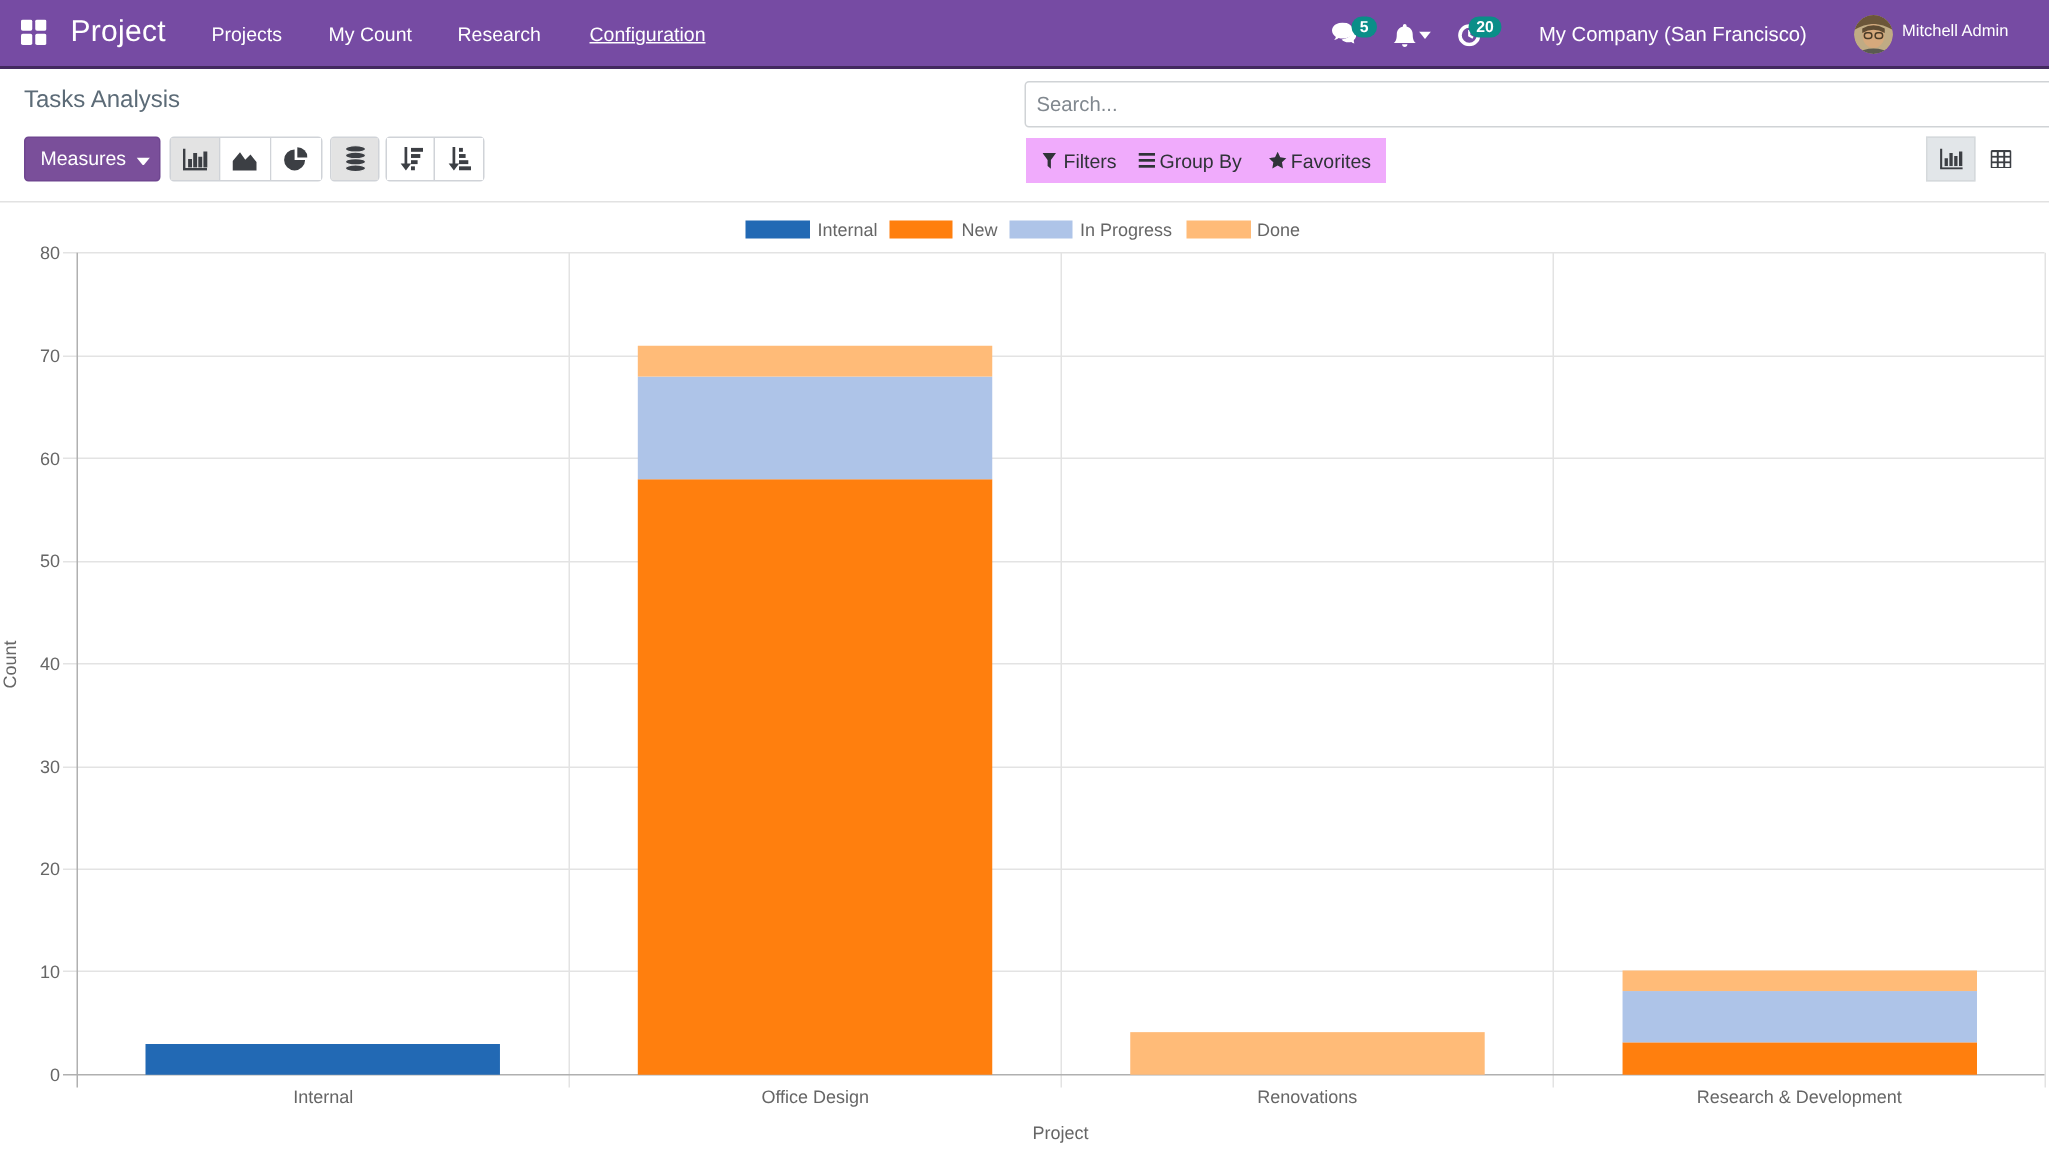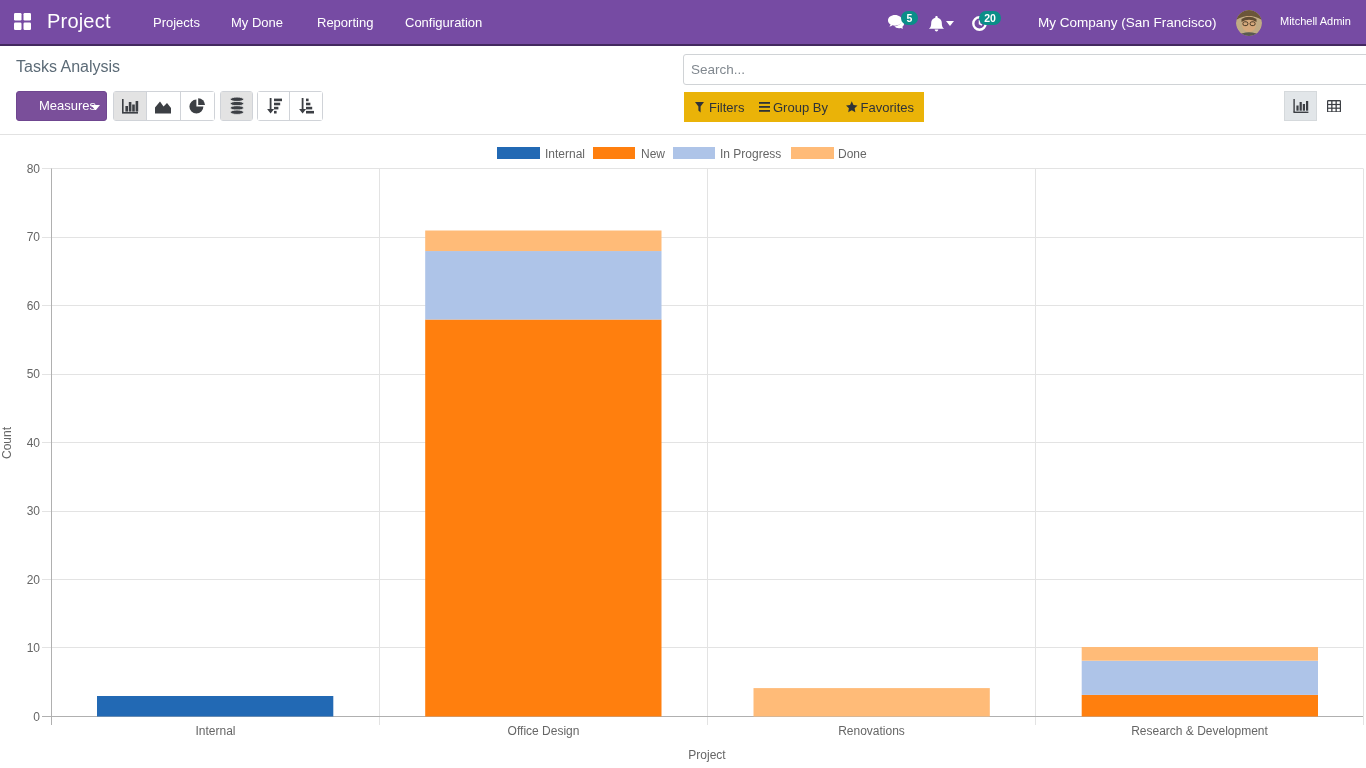--- a/index.html
+++ b/index.html
@@ -5,64 +5,64 @@
 <style>
   * { margin:0; padding:0; box-sizing:border-box; }
   html,body { width:1366px; height:768px; overflow:hidden; background:#fff;
     font-family:"Liberation Sans", sans-serif; }
   
   .navbar { position:absolute; left:0; top:0; width:1366px; height:46px;
     background:#764ba3; border-bottom:2px solid #43295f;
     box-shadow:0 1px 2px rgba(0,0,0,.2); }
   .nav-apps { position:absolute; left:14px; top:13px; width:17px; height:17px; }
   .brand { position:absolute; left:47px; top:10px; color:#fff; font-size:20px; font-weight:400; letter-spacing:0.2px; }
-  .nav-item { position:absolute; top:15px; color:#fff; font-size:13px;margin-left:12px; }
+  .nav-item { position:absolute; top:15px; color:#fff; font-size:13px; }
   .nav-right { color:#fff;text-align:right; }
   .badge { position:absolute; background:#0a8e88; color:#fff; border-radius:9px;
     font-size:10.5px; font-weight:bold; text-align:center; line-height:14px; height:14px; }
   
   .cp { position:absolute; left:0; top:46px; width:1366px; height:89px; background:#fff;
     border-bottom:1px solid #e2e2e2; }
   .title { position:absolute; left:16px; top:12px; font-size:16px; color:#5c6b77; }
   .btn-measures { position:absolute; left:16px; top:91px; width:91px; height:30px;
     background:#7a4f9a; color:#fff; font-size:13px; border:1px solid #6f4690; border-radius:3px;
-    text-align:left; padding-left:22px; line-height:28px; }
+    text-align:left; padding-left:10px; line-height:28px; }
   .btn-group { position:absolute; top:91px; height:30px; border:1px solid #d0d3d8;
     border-radius:3px; background:#fff; display:flex; }
   .bgbtn { width:33.5px; height:28px; display:flex; align-items:center; justify-content:center;
     border-right:1px solid #d0d3d8; background:#fff; }
   .bgbtn:last-child { border-right:none; }
   .bgbtn.active { background:#e3e3e3; }
   .searchbox { position:absolute; left:683px; top:54px; width:732px; height:31px;
     border:1px solid #d0d3d6; border-radius:3px; background:#fff; }
   .searchbox .ph { position:absolute; left:7px; top:6.5px; font-size:13.5px; color:#81888f; }
-  .facetrow { position:absolute; left:684px; top:92px; height:30px; background:#eab308;
+  .facetrow { position:absolute; left:684px; top:92px; height:30px; background:#f0abfc;
     display:flex; align-items:center; font-size:13px; color:#2f3338; padding:0 10px 0 11px; }
   .facetrow .it { margin-right:0; display:flex; align-items:center; }
   .switcher { position:absolute; top:91px; left:1284px; height:30px; display:flex; }
   .swbtn { width:33px; height:30px; display:flex; align-items:center; justify-content:center; }
   .swbtn.active { background:#e2e6e9; border:1px solid #d5d9dc; }
   
   .chart { position:absolute; left:0; top:137px; }
 </style>
 </head>
 <body>
 
 <div class="navbar">
   <svg class="nav-apps" viewBox="0 0 17 17">
     <rect x="0" y="0" width="7.5" height="7.5" rx="1.2" fill="#fff"></rect>
     <rect x="9.5" y="0" width="7.5" height="7.5" rx="1.2" fill="#fff"></rect>
     <rect x="0" y="9.5" width="7.5" height="7.5" rx="1.2" fill="#fff"></rect>
     <rect x="9.5" y="9.5" width="7.5" height="7.5" rx="1.2" fill="#fff"></rect>
   </svg>
   <div class="brand">Project</div>
   <div class="nav-item" style="left:141px;">Projects</div>
-  <div class="nav-item" style="left:219px;">My Done</div>
-  <div class="nav-item" style="left:305px;">Reporting</div>
-  <div class="nav-item" style="left:393px;">Configuration</div>
+  <div class="nav-item" style="left:219px;">My Count</div>
+  <div class="nav-item" style="left:305px;">Research</div>
+  <div class="nav-item" style="left:393px;text-decoration:underline;">Configuration</div>
 
   <svg style="position:absolute;left:888px;top:15px;" width="18" height="16" viewBox="0 0 18 16">
     <path fill="#fff" d="M7 0C3.1 0 0 2.4 0 5.4c0 1.7 1 3.2 2.6 4.2-.2.8-.7 1.5-1.3 2 1.2-.1 2.3-.6 3.1-1.3.8.3 1.7.4 2.6.4 3.9 0 7-2.4 7-5.4S10.9 0 7 0z"></path>
     <path fill="#fff" d="M16.9 12.2c1-.8 1.6-1.9 1.6-3.1 0-1.7-1.2-3.1-2.9-3.8 0 .1 0 .3 0 .4 0 3.4-3.4 6-7.3 6.2 1 1.2 2.8 2 4.8 2 .7 0 1.4-.1 2-.3.6.5 1.5.9 2.4 1-.4-.4-.7-.9-.6-2.4z" transform="translate(-1.5,0) scale(0.95)"></path>
   </svg>
   <div class="badge" style="left:901px;top:11px;width:17px;">5</div>
 
   <svg style="position:absolute;left:929px;top:16px;" width="15" height="16" viewBox="0 0 15 16">
     <path fill="#fff" d="M7.5 0c.7 0 1.2.5 1.2 1.2v.5c2.4.5 4.1 2.6 4.1 5.1 0 4.2 1.2 5.2 2.2 5.9H0c1-.7 2.2-1.7 2.2-5.9 0-2.5 1.7-4.6 4.1-5.1v-.5C6.3.5 6.8 0 7.5 0zM5.7 13.5h3.6c0 1-.8 1.9-1.8 1.9s-1.8-.9-1.8-1.9z"></path>
   </svg>

